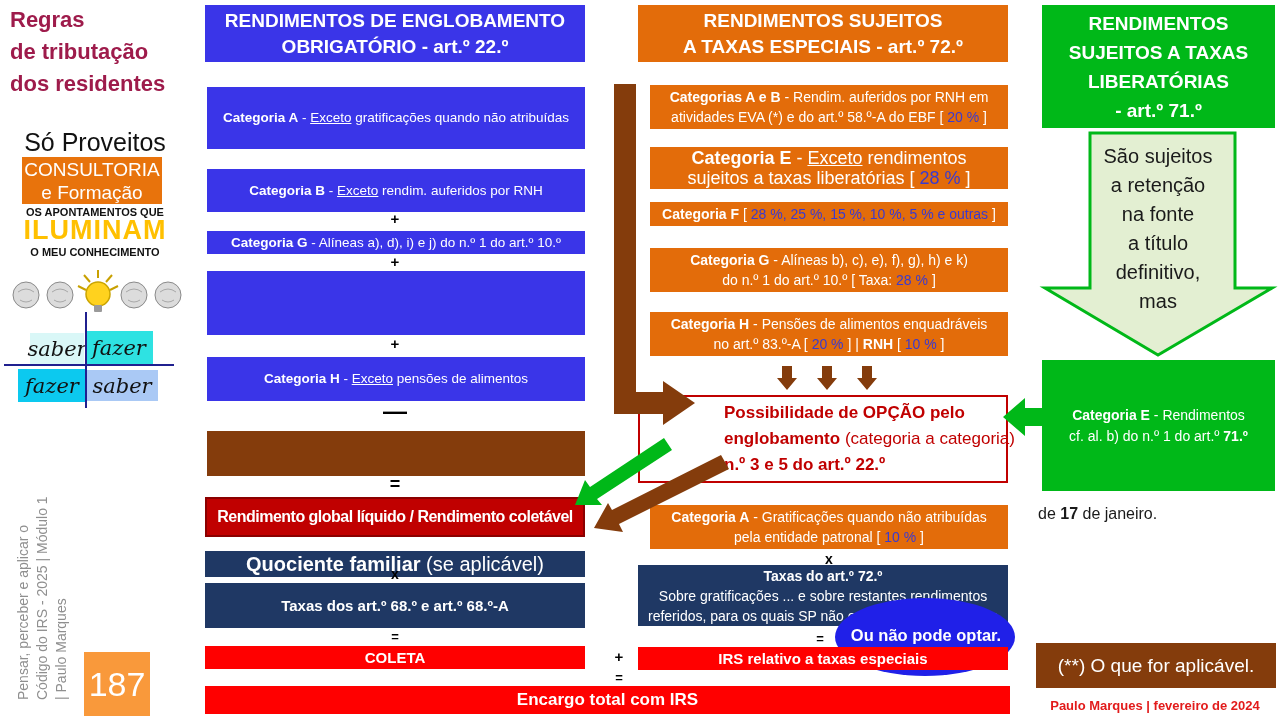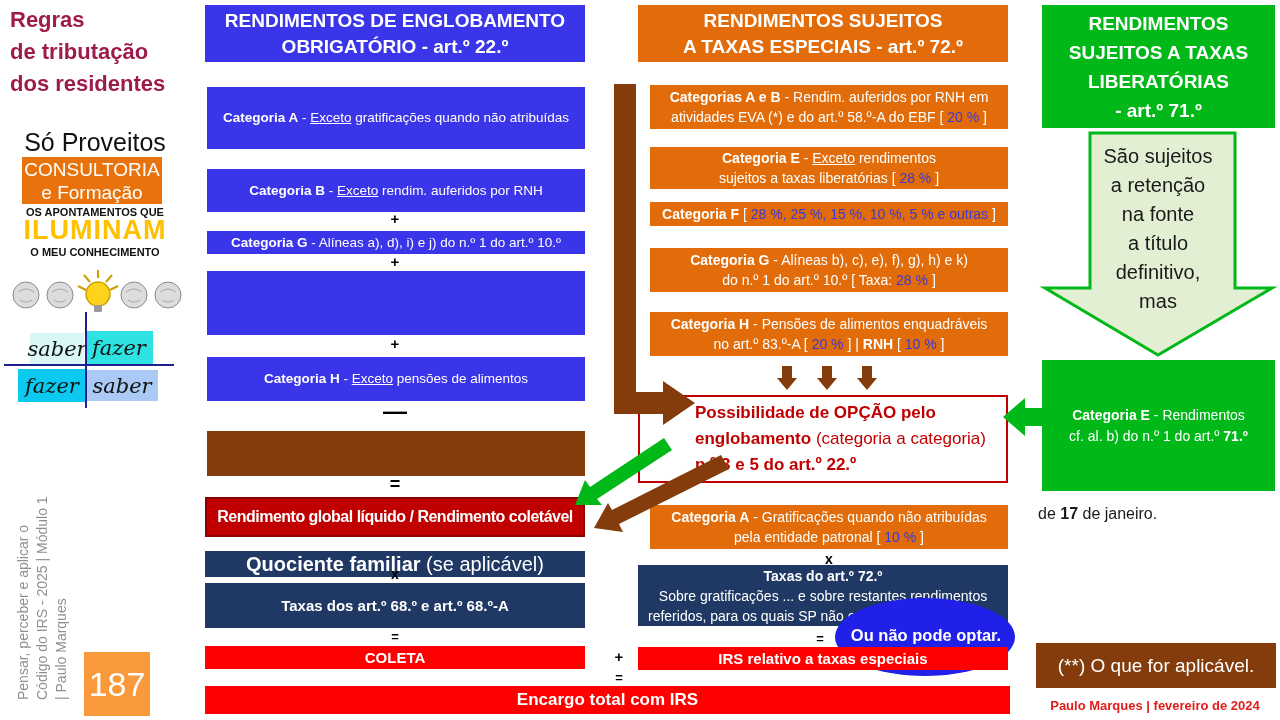--- a/index.html
+++ b/index.html
@@ -45,27 +45,27 @@
 #op-e1{top:474px;font-size:18px}
 #op-x1{top:564px;font-size:14px}
 #op-e2{top:627px;font-size:13px}
 
 #b-plus{left:597px;width:44px;top:647px}
 #b-eq{left:597px;width:44px;top:668px;font-size:13px}
 #b-encargo{left:205px;top:686px;width:805px;height:28px;font-weight:700;font-size:17px}
 
 #c2-header{left:638px;top:5px;width:370px;height:57px;font-weight:700;font-size:19px;line-height:26px}
 #c2-catab{left:650px;top:85px;width:358px;height:44px;font-size:14px}
-#c2-cate{left:650px;top:147px;width:358px;height:42px;font-size:14px}
+#c2-cate{left:650px;top:147px;width:358px;height:42px;font-size:18px}
 #c2-catf{left:650px;top:202px;width:358px;height:24px;font-size:14px}
 #c2-catg{left:650px;top:248px;width:358px;height:44px;font-size:14px}
 #c2-cath{left:650px;top:312px;width:358px;height:44px;font-size:14px}
 #c2-opcao{left:638px;top:395px;width:370px;height:88px;background:#fff;
   border:2px solid var(--dark-red);color:var(--dark-red);text-align:left;
-  padding-left:55px;font-size:17px;line-height:26px}
+  padding-left:84px;font-size:17px;line-height:26px}
 #c2-cata2{left:650px;top:505px;width:358px;height:44px;font-size:14px}
 #c2-x{left:650px;width:358px;top:549px;font-size:14px}
 #c2-t72{left:638px;top:565px;width:370px;height:61px;font-size:14px;line-height:20px}
 #c2-eq{left:740px;width:160px;top:629px;font-size:13px}
 #ellipse{position:absolute;left:835px;top:598px;width:180px;height:78px;
   background:var(--ellipse-blue);border-radius:50%;z-index:1}
 #ellipse-text{position:absolute;left:838px;top:626px;width:176px;color:#fff;
   font-weight:700;font-size:16.5px;z-index:3;text-align:center}
 #c2-irs{left:638px;top:647px;width:370px;height:23px;font-weight:700;font-size:15px;z-index:2}
 

